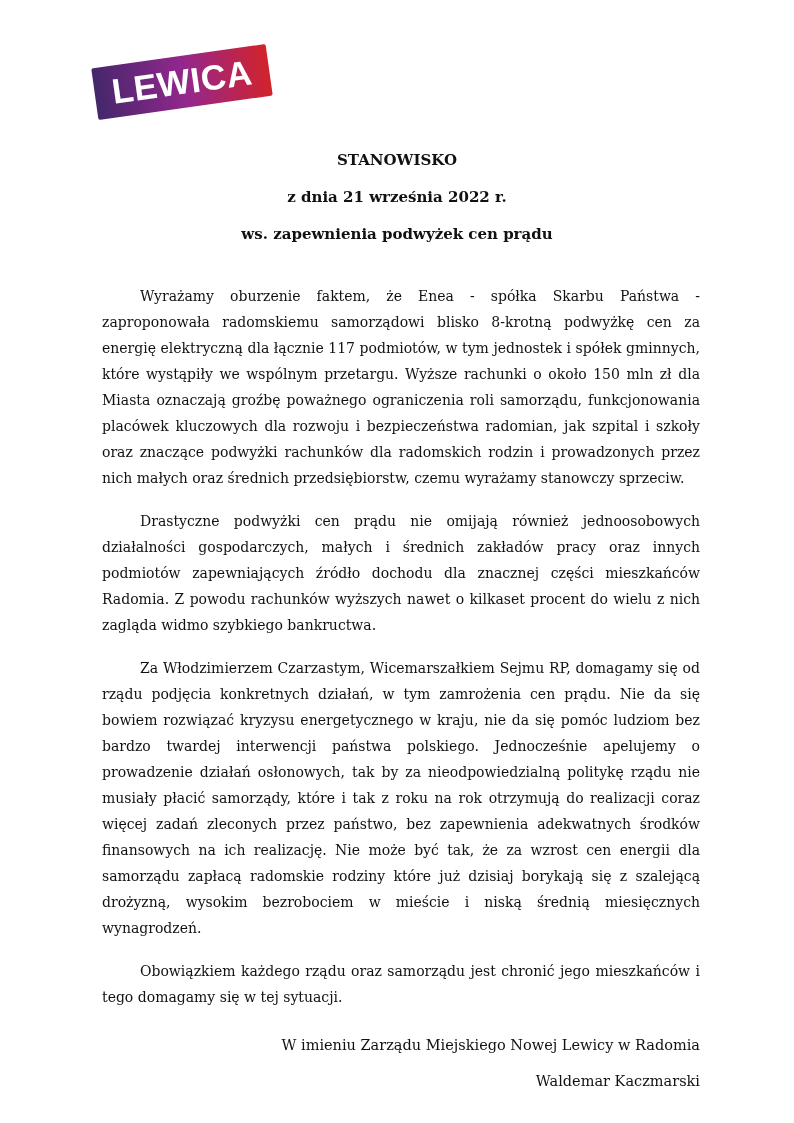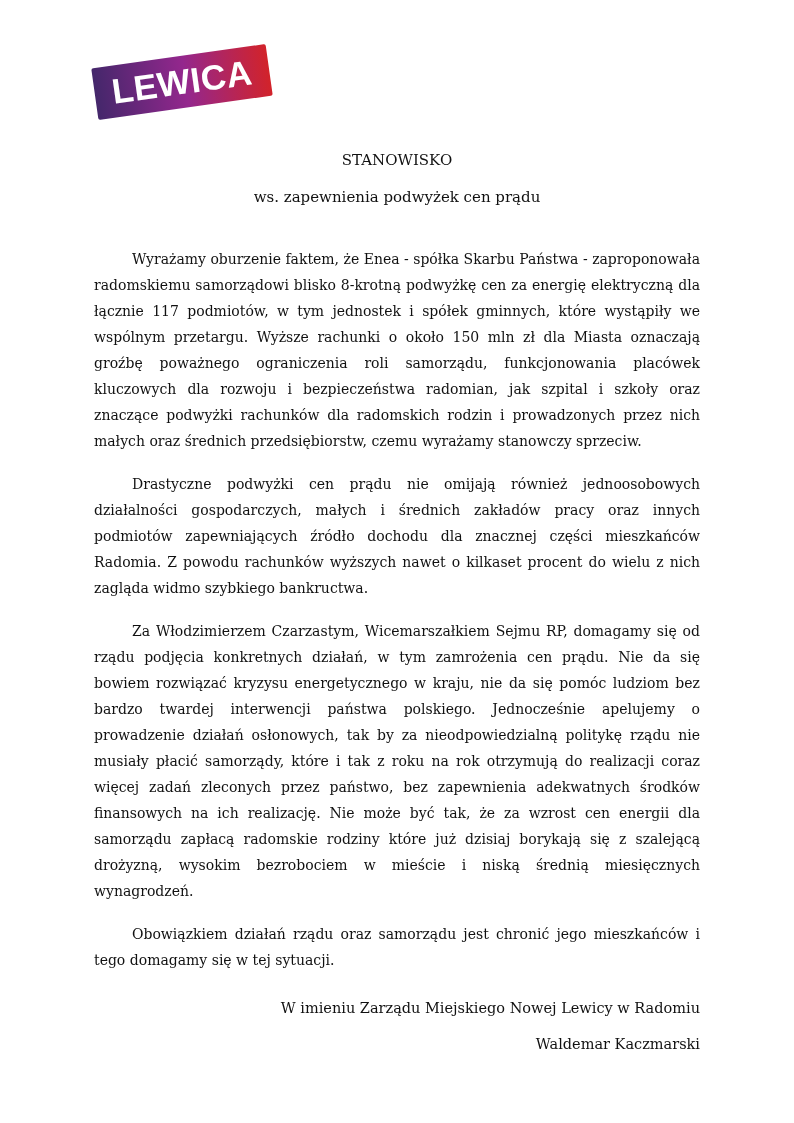--- a/index.html
+++ b/index.html
@@ -51,28 +51,28 @@
     left: 94px;
     right: 94px;
   }
   .title-block {
     margin-top: 142px;
     text-align: center;
   }
   .title-line {
     margin: 0;
     font-size: 15px;
-    font-weight: normal;
+    font-weight: bold;
     line-height: 37px;
   }
   .body-block {
     margin-top: 30px;
   }
   .body-par {
-    margin: 0 0 17px 0;
+    margin: 0 0 17px 8px;
     font-size: 14px;
     line-height: 26px;
     text-align: justify;
     text-indent: 38px;
   }
   .signature-block {
     margin-top: 8px;
     text-align: right;
   }
   .signature-line {
@@ -89,30 +89,31 @@
   <div class="logo-wrap">
     <div class="logo-band" id="logo-band" style="background: linear-gradient(90deg, rgb(68, 39, 107) 0%, rgb(148, 39, 141) 52%, rgb(210, 35, 42) 100%);">
       <span class="logo-text" style="color: rgb(255, 255, 255);">LEWICA</span>
     </div>
   </div>
 
   <div class="content">
 
     <div class="title-block">
       <p class="title-line">STANOWISKO</p>
+      <p class="title-line">z dnia 21 września 2022 r.</p>
       <p class="title-line">ws. zapewnienia podwyżek cen prądu</p>
     </div>
 
     <div class="body-block">
       <p class="body-par">Wyrażamy oburzenie faktem, że Enea - spółka Skarbu Państwa - zaproponowała radomskiemu samorządowi blisko 8-krotną podwyżkę cen za energię elektryczną dla łącznie 117 podmiotów, w tym jednostek i spółek gminnych, które wystąpiły we wspólnym przetargu. Wyższe rachunki o około 150 mln zł dla Miasta oznaczają groźbę poważnego ograniczenia roli samorządu, funkcjonowania placówek kluczowych dla rozwoju i bezpieczeństwa radomian, jak szpital i szkoły oraz znaczące podwyżki rachunków dla radomskich rodzin i prowadzonych przez nich małych oraz średnich przedsiębiorstw, czemu wyrażamy stanowczy sprzeciw.</p>
       <p class="body-par">Drastyczne podwyżki cen prądu nie omijają również jednoosobowych działalności gospodarczych, małych i średnich zakładów pracy oraz innych podmiotów zapewniających źródło dochodu dla znacznej części mieszkańców Radomia. Z powodu rachunków wyższych nawet o kilkaset procent do wielu z nich zagląda widmo szybkiego bankructwa.</p>
       <p class="body-par">Za Włodzimierzem Czarzastym, Wicemarszałkiem Sejmu RP, domagamy się od rządu podjęcia konkretnych działań, w tym zamrożenia cen prądu. Nie da się bowiem rozwiązać kryzysu energetycznego w kraju, nie da się pomóc ludziom bez bardzo twardej interwencji państwa polskiego. Jednocześnie apelujemy o prowadzenie działań osłonowych, tak by za nieodpowiedzialną politykę rządu nie musiały płacić samorządy, które i tak z roku na rok otrzymują do realizacji coraz więcej zadań zleconych przez państwo, bez zapewnienia adekwatnych środków finansowych na ich realizację. Nie może być tak, że za wzrost cen energii dla samorządu zapłacą radomskie rodziny które już dzisiaj borykają się z szalejącą drożyzną, wysokim bezrobociem w mieście i niską średnią miesięcznych wynagrodzeń.</p>
-      <p class="body-par">Obowiązkiem działań rządu oraz samorządu jest chronić jego mieszkańców i tego domagamy się w tej sytuacji.</p>
+      <p class="body-par">Obowiązkiem każdego rządu oraz samorządu jest chronić jego mieszkańców i tego domagamy się w tej sytuacji.</p>
     </div>
 
     <div class="signature-block">
-      <p class="signature-line">W imieniu Zarządu Miejskiego Nowej Lewicy w Radomiu</p>
+      <p class="signature-line">W imieniu Zarządu Miejskiego Nowej Lewicy w Radomia</p>
       <p class="signature-line">Waldemar Kaczmarski</p>
 
     </div>
 
   </div>
 </div>
 
 </body></html>

